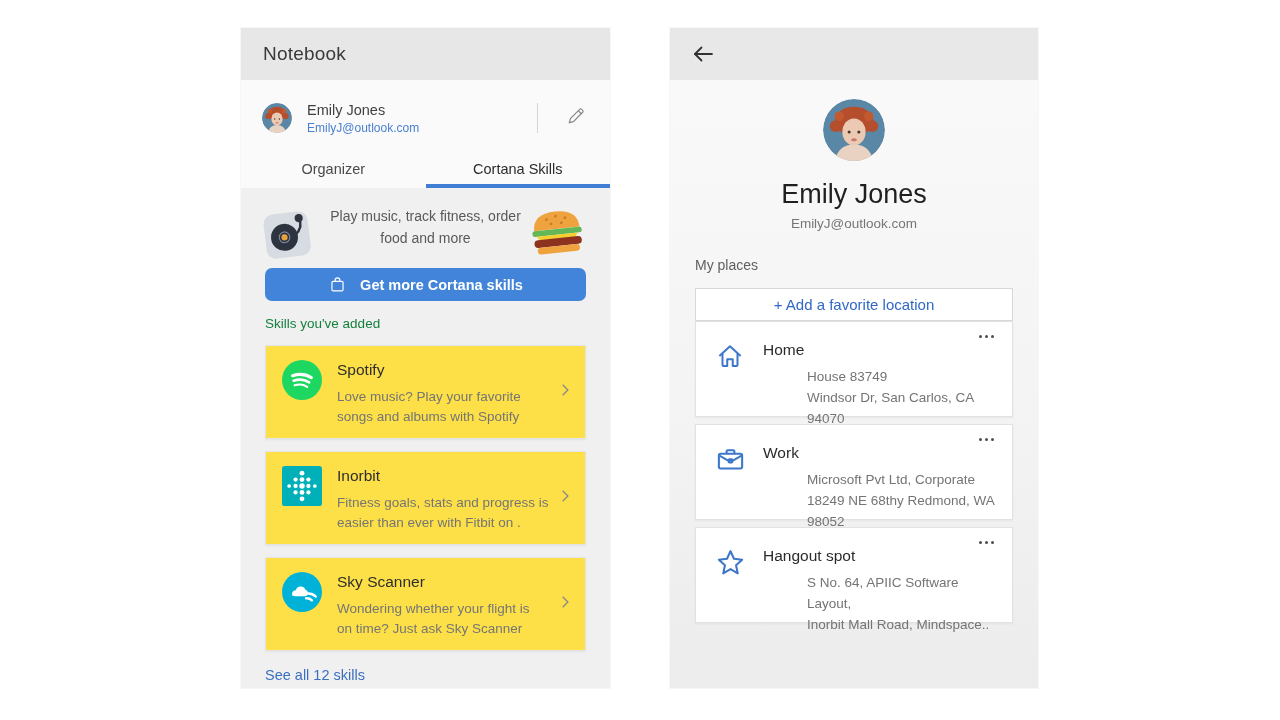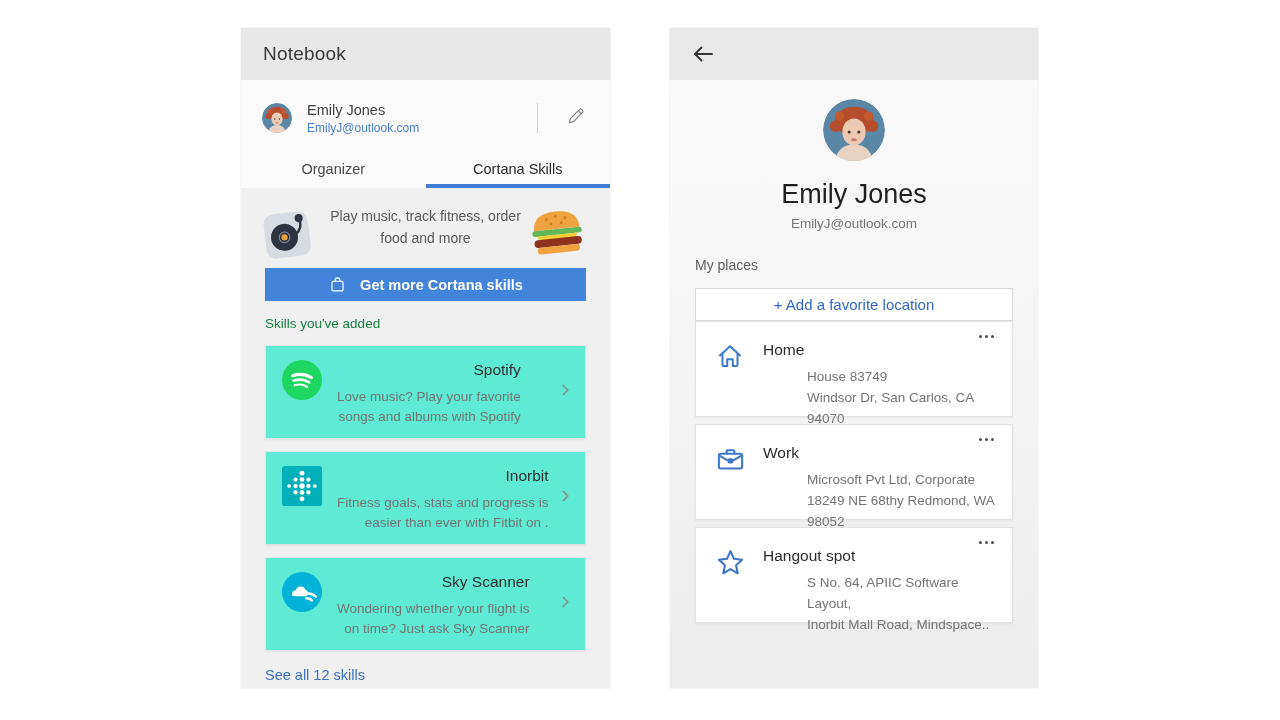--- a/index.html
+++ b/index.html
@@ -31,27 +31,27 @@
   .tab-underline { position:absolute; left:0; right:0; bottom:0; height:4px; background:#3f7ed4; }
 
   .promo { position:relative; height:80px; }
   .promo-text { padding-top:18px; width:205px; margin:0 auto; text-align:center;
                 font-size:14px; line-height:1.55; color:#595959; }
   .vinyl-wrap  { position:absolute; left:20px; top:18px; z-index:3; }
   .burger-wrap { position:absolute; right:22px; top:14px; z-index:3; }
 
   .get-skills-btn { margin:0 24px; height:33px; background:#4184d9; color:#fff;
                     display:flex; align-items:center; justify-content:center; gap:13px;
-                    font-size:14.5px; font-weight:bold; cursor:pointer; }
+                    font-size:14.5px; font-weight:bold; cursor:pointer;border-radius:7px; }
 
   .section-label { margin:15px 24px 14px; font-size:13.5px; color:#15803d; }
 
-  .skill-card { margin:0 24px 12px; background:#5eead4; border:1px solid #e4e4e4;
+  .skill-card { margin:0 24px 12px; background:#fde047; border:1px solid #e4e4e4;
                 box-shadow:0 1px 2px rgba(0,0,0,.06); height:94px;
-                padding:14px 12px 12px 16px; display:flex; position:relative; cursor:pointer;text-align:right; }
+                padding:14px 12px 12px 16px; display:flex; position:relative; cursor:pointer; }
   .skill-icon { width:40px; height:40px; margin-right:15px; flex:none; }
   .skill-title { font-size:15.5px; color:#2e2e2e; margin:1px 0 8px; }
   .skill-desc  { font-size:13.5px; color:#757575; line-height:1.5; }
   .chevron { position:absolute; right:11px; top:50%; transform:translateY(-50%); }
 
   .see-all { margin:16px 24px 0; color:#3b6fc0; font-size:14.5px; cursor:pointer; }
 
   
   .rp-header { height:52px; background:#e8e8e8; display:flex; align-items:center; padding-left:19px; }
   .back-btn { width:34px; height:34px; display:flex; align-items:center; cursor:pointer; }

